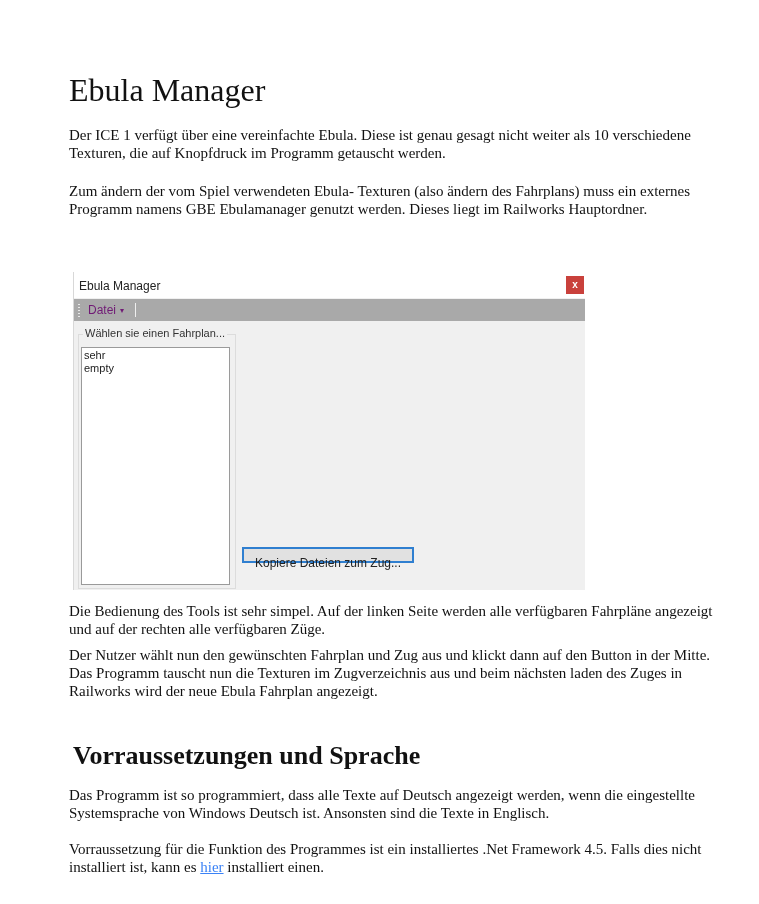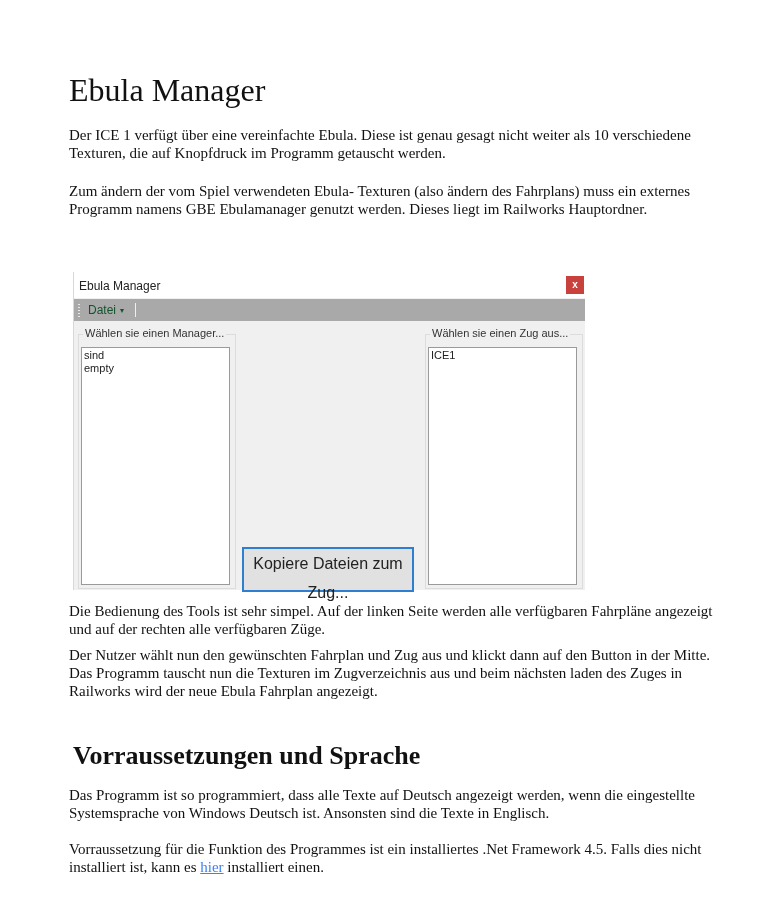--- a/index.html
+++ b/index.html
@@ -21,32 +21,32 @@
     .win { position: absolute; left: 73px; top: 272px; width: 512px; height: 318px;
       background: #f0f0f0; font-family: "Liberation Sans", "DejaVu Sans", sans-serif; font-size: 11px; color: #222;
       border-left: 1px solid #d8d8d8; box-sizing: border-box; }
     .titlebar { position: absolute; left: 0; top: 0; width: 511px; height: 26px; background: #ffffff; }
     .titlebar .title { position: absolute; left: 5px; top: 7px; font-size: 12px; color: #222; }
     .closebtn { position: absolute; left: 492px; top: 4px; width: 18px; height: 18px; background: #c9413c;
       color: #fff; font-size: 10px; font-weight: bold; text-align: center; line-height: 18px; cursor: pointer; }
     .menubar { position: absolute; left: 0; top: 27px; width: 511px; height: 22px; background: #a9a9a9; }
     .grip { position: absolute; left: 4px; top: 4px; width: 2px; height: 14px;
       background-image: radial-gradient(circle, #e8e8e8 1px, transparent 1px); background-size: 2px 3px; }
-    .menu-datei { position: absolute; left: 14px; top: 4px; font-size: 12px; color: #14532d; cursor: pointer; }
+    .menu-datei { position: absolute; left: 14px; top: 4px; font-size: 12px; color: #701a75; cursor: pointer; }
     .menu-datei .caret { font-size: 8px; margin-left: 4px; vertical-align: middle; }
     .menusep { position: absolute; left: 61px; top: 4px; width: 1px; height: 14px; background: #efefef; }
     .group { position: absolute; border: 1px solid #dcdcdc; box-sizing: border-box; }
     .group-label { position: absolute; top: -8px; left: 4px; background: #f0f0f0; padding: 0 2px; font-size: 11px; color: #333; white-space: nowrap; }
     .g-left { left: 4px; top: 62px; width: 158px; height: 255px; }
     .g-right { left: 351px; top: 62px; width: 158px; height: 255px; }
     .listbox { position: absolute; left: 2px; top: 12px; width: 149px; height: 238px; background: #fff;
       border: 1px solid #9a9a9a; box-sizing: border-box; padding: 1px 2px; font-size: 11px; line-height: 13px; }
     .listbox div { cursor: pointer; }
-    .copybtn { position: absolute; left: 168px; top: 275px; width: 172px; height: 45px; background: #e1e1e1;
-      border: 2px solid #2f7fd0; box-sizing: border-box; text-align: center; line-height: 29px; font-size: 16px; color: #222; cursor: pointer; }
+    .copybtn { position: absolute; left: 168px; top: 275px; width: 172px; height: 16px; background: #e1e1e1;
+      border: 2px solid #2f7fd0; box-sizing: border-box; text-align: center; line-height: 29px; font-size: 12px; color: #222; cursor: pointer; }
   </style>
 </head>
 <body>
 
 <div class="content">
   <h1>Ebula Manager</h1>
   <p class="p1">Der ICE 1 verfügt über eine vereinfachte Ebula. Diese ist genau gesagt nicht weiter als 10 verschiedene Texturen, die auf Knopfdruck im Programm getauscht werden.</p>
   <p class="p2">Zum ändern der vom Spiel verwendeten Ebula- Texturen (also ändern des Fahrplans) muss ein externes Programm namens GBE Ebulamanager genutzt werden. Dieses liegt im Railworks Hauptordner.</p>
   <p class="p3">Die Bedienung des Tools ist sehr simpel. Auf der linken Seite werden alle verfügbaren Fahrpläne angezeigt und auf der rechten alle verfügbaren Züge.</p>
   <p class="p4" style="top:646px;">Der Nutzer wählt nun den gewünschten Fahrplan und Zug aus und klickt dann auf den Button in der Mitte. Das Programm tauscht nun die Texturen im Zugverzeichnis aus und beim nächsten laden des Zuges in Railworks wird der neue Ebula Fahrplan angezeigt.</p>
@@ -60,28 +60,22 @@
     <span class="title">Ebula Manager</span>
     <div class="closebtn"><span>x</span></div>
   </div>
   <div class="menubar">
     <div class="grip"></div>
     <div class="menu-datei"><span>Datei</span><span class="caret">▾</span></div>
     <div class="menusep"></div>
   </div>
 
   <div class="group g-left">
-    <span class="group-label">Wählen sie einen Manager...</span>
+    <span class="group-label">Wählen sie einen Fahrplan...</span>
     <div class="listbox">
-      <div>sind</div>
+      <div>sehr</div>
       <div>empty</div>
     </div>
   </div>
 
-  <div class="group g-right">
-    <span class="group-label">Wählen sie einen Zug aus...</span>
-    <div class="listbox">
-      <div>ICE1</div>
-    </div>
-  </div>
 
   <div class="copybtn">Kopiere Dateien zum Zug...</div>
 </div>
 
 </body></html>

